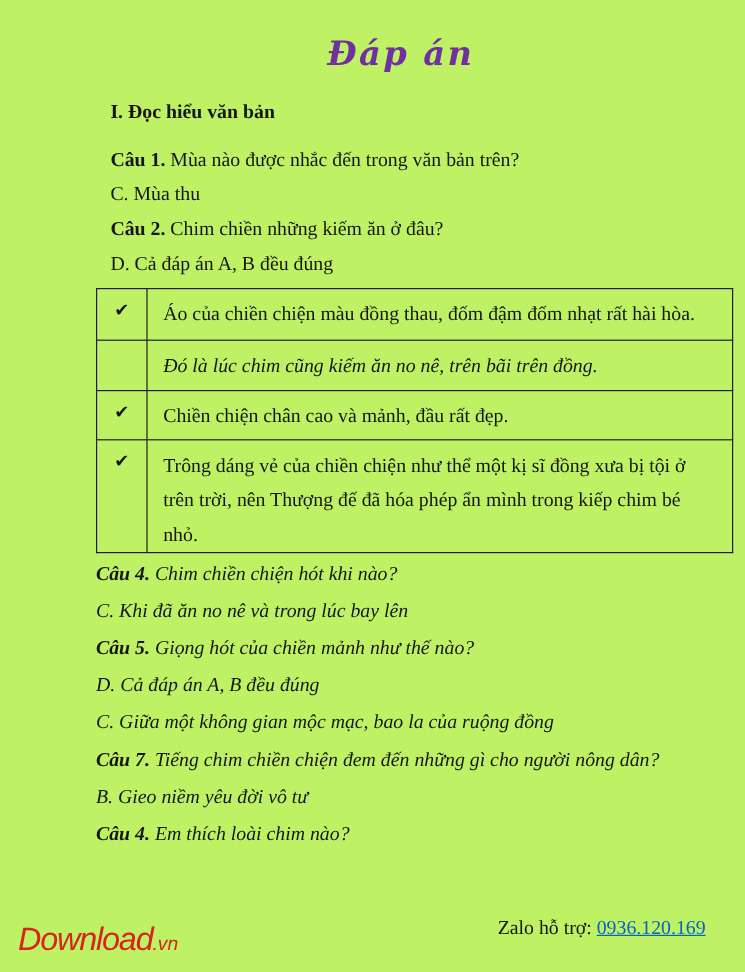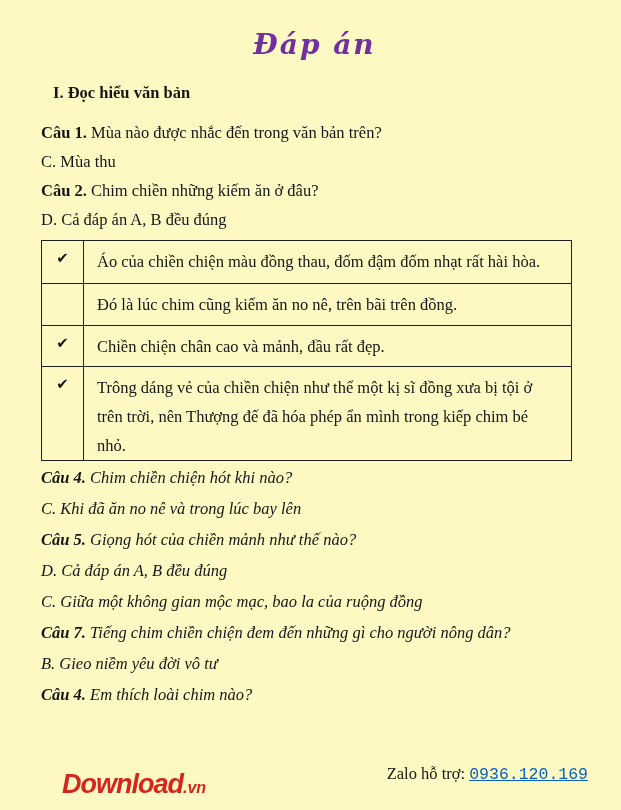--- a/index.html
+++ b/index.html
@@ -1,43 +1,43 @@
 <!DOCTYPE html>
 <html lang="vi"><head>
 <meta charset="utf-8">
 <style>
   html,body{margin:0;padding:0;background:#ffffff;}
   .page{
     position:relative;
     width:621px;height:810px;
-    background:#fef9c3;
+    background:#bef264;
     font-family:"Liberation Serif", serif;
     font-size:16.5px;
     color:#161616;
     overflow:hidden;
     box-sizing:border-box;
-    padding:26px 33px 0 41px;
+    padding:26px 33px 0 80px;
   }
   .doc-title{
     margin:0 0 15px 0;
     text-align:center;
     font-family:"DejaVu Serif", serif;
     font-style:italic;
     font-weight:bold;
     font-size:28px;
     line-height:38px;
     letter-spacing:2px;
     color:#7030A0;
   }
   .section-heading{
     margin:12px;
     font-weight:bold;
     line-height:28px;
   }
-  p.line{ margin:0 0 1px 0; line-height:28px; }
+  p.line{ margin:0 0 1px 12px; line-height:28px; }
   p.line .lbl{ font-weight:bold; }
   .q3-intro{
     margin:0;
     line-height:28px;
     text-align:justify;
   }
   .check{
     font-family:"DejaVu Sans", sans-serif;
     font-weight:bold;
     font-size:15px;
@@ -55,46 +55,44 @@
   }
   td.check-cell{
     width:42px;
     text-align:center;
     padding-top:7px;
   }
   td.statement-cell{
     padding:6px 10px 0 13px;
     line-height:29px;
   }
-  tr.r1 td{height:43px;} tr.r2 td{height:42px;} tr.r3 td{height:41px;} tr.r4 td{height:66px;}
+  tr.r1 td{height:43px;} tr.r2 td{height:42px;font-style:italic;} tr.r3 td{height:41px;} tr.r4 td{height:66px;}
   .bottom-block p.line{margin:3px 0 0 0;font-style:italic;}
   .footer{
     position:absolute;
     left:15px; right:33px; bottom:8px;
     display:flex;
     justify-content:space-between;
     align-items:flex-start;
   }
   .logo{
     font-family:"Liberation Sans", sans-serif;
-    font-weight:bold;
+    font-weight:normal;
     font-style:italic;
     font-size:27px;
     letter-spacing:-1px;
     color:#D6251D;
     margin-top:7px;
     line-height:28px;
-    margin-left:47px;
   }
   .logo .vn{ font-size:16px; letter-spacing:0; }
   .support{ line-height:22px; }
   .support a{
     color:#0563C1;
     text-decoration:underline;
-    font-family:Liberation Mono, monospace;
   }
 </style>
 </head>
 <body>
 
 <div class="page">
 
   <h1 class="doc-title">Đáp án</h1>
 
   <div class="section-heading">I. Đọc hiểu văn bản</div>

